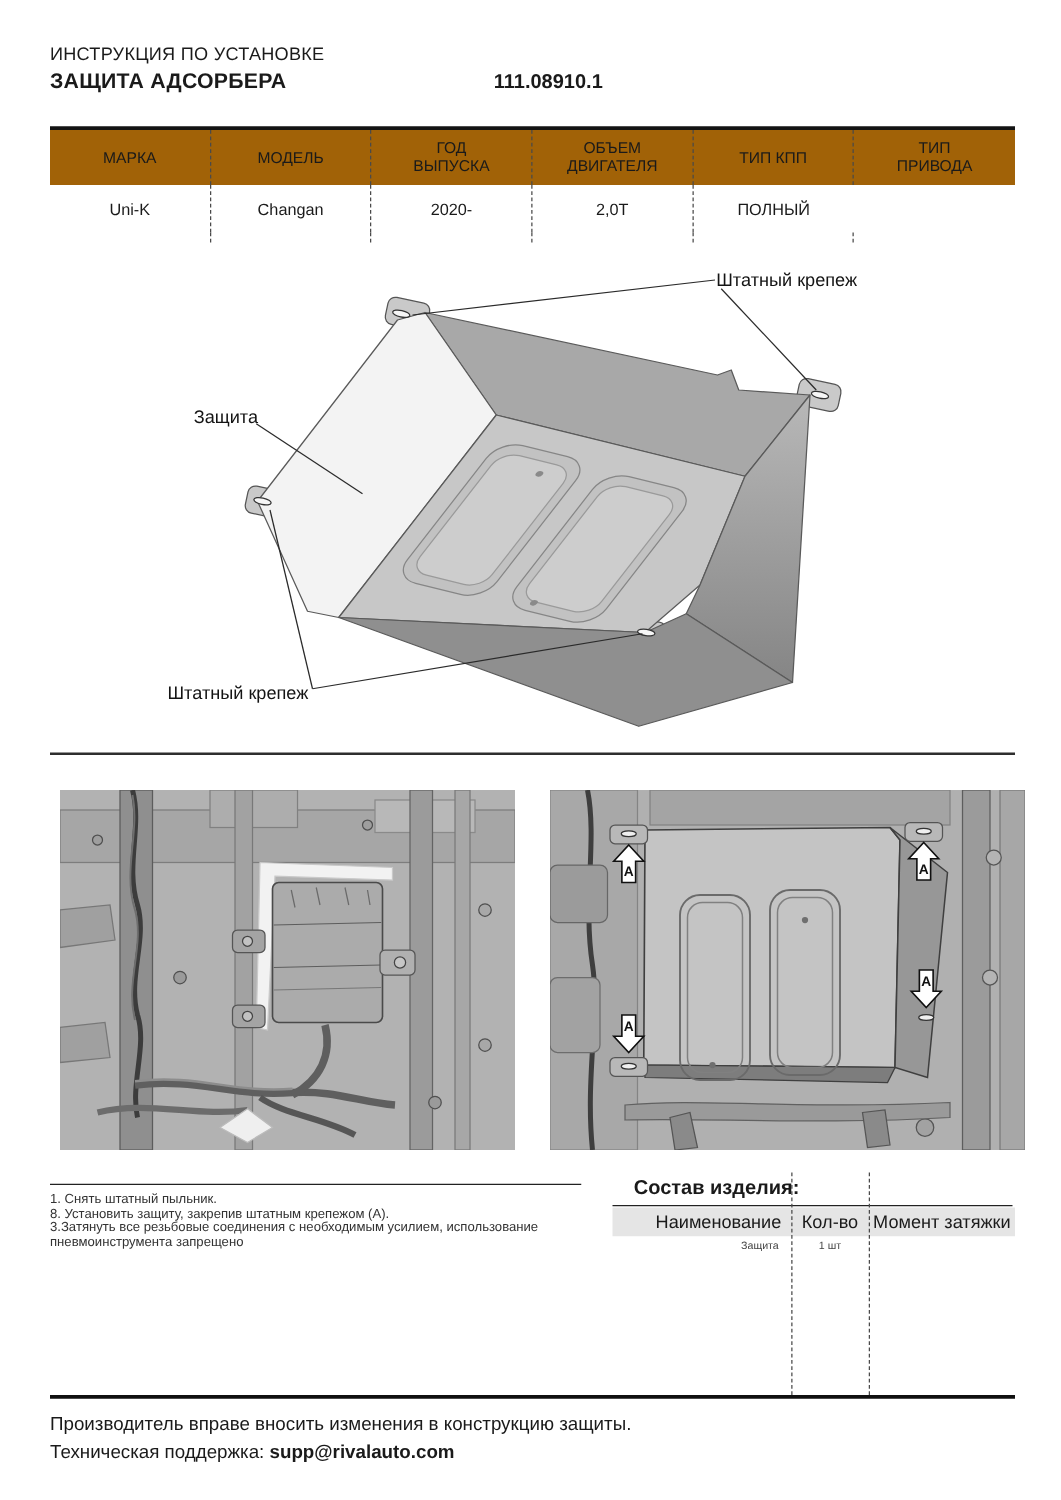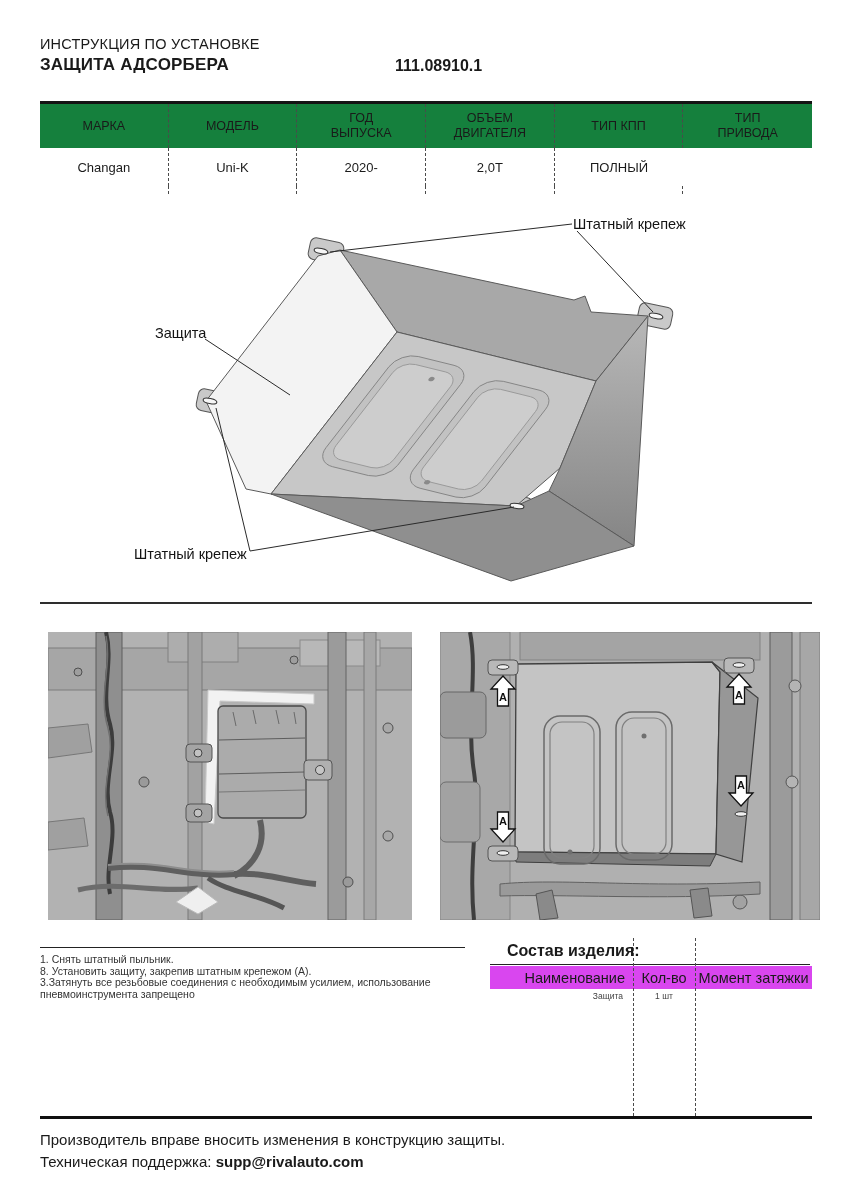--- a/index.html
+++ b/index.html
@@ -8,21 +8,21 @@
   .abs{position:absolute;}
 
   
   .doc-type{left:40px;top:36px;font-size:14.5px;letter-spacing:.2px;}
   .product{left:40px;top:55px;font-size:17px;font-weight:bold;letter-spacing:.2px;}
   .part-number{left:395px;top:57px;font-size:16px;font-weight:bold;}
 
   
   .spec-table{left:40px;top:101px;width:772px;border-top:3px solid #141414;}
   .spec-row{display:grid;grid-template-columns:repeat(6,1fr);}
-  .spec-row.hdr{background:#15803d;}
+  .spec-row.hdr{background:#a16207;}
   .spec-cell{display:flex;align-items:center;justify-content:center;text-align:center;
              font-size:12.5px;line-height:15px;border-right:1px dashed #4a4a4a;
              white-space:pre-line;}
   .spec-cell.last{border-right:none;}
   .spec-row.hdr .spec-cell{height:44px;}
   .spec-row.val .spec-cell{height:38px;font-size:13px;}
   .spec-row.tail .spec-cell{height:8px;}
 
   
   .divider{left:40px;top:602px;width:772px;height:2px;background:#2e2e2e;}
@@ -34,21 +34,21 @@
   
   .instr{left:40px;top:940px;width:430px;}
   .instr-heading{font-size:14px;font-weight:bold;margin:0 0 0 0;}
   .instr-rule{width:425px;height:0;border-bottom:1.5px solid #222;margin-top:7px;}
   .instr-steps{margin-top:6px;width:400px;font-size:10.5px;line-height:11.5px;color:#333;}
 
   
   .comp{left:490px;top:938px;width:322px;}
   .comp-heading{position:absolute;left:17px;top:4px;font-size:16px;font-weight:bold;}
   .comp-rule{position:absolute;left:0;top:26px;width:320px;height:0;border-bottom:1.5px solid #222;}
-  .comp-header{position:absolute;left:0;top:28px;width:322px;height:23px;background:#d946ef;
+  .comp-header{position:absolute;left:0;top:28px;width:322px;height:23px;background:#e5e5e5;
                display:grid;grid-template-columns:143px 62px 117px;}
   .comp-hcell{display:flex;align-items:center;font-size:14.5px;}
   .comp-hcell.c0{justify-content:flex-end;padding-right:8px;}
   .comp-hcell.c1{justify-content:center;}
   .comp-hcell.c2{justify-content:center;}
   .comp-data{position:absolute;left:0;top:51px;width:322px;height:13px;
              display:grid;grid-template-columns:143px 62px 117px;}
   .comp-dcell{display:flex;align-items:center;font-size:8.5px;color:#444;}
   .comp-dcell.c0{justify-content:flex-end;padding-right:10px;}
   .comp-dcell.c1{justify-content:center;}
@@ -78,22 +78,22 @@
       <div class="spec-cell">МОДЕЛЬ</div>
       <div class="spec-cell">ГОД
 ВЫПУСКА</div>
       <div class="spec-cell">ОБЪЕМ
 ДВИГАТЕЛЯ</div>
       <div class="spec-cell">ТИП КПП</div>
       <div class="spec-cell last">ТИП
 ПРИВОДА</div>
     </div>
     <div class="spec-row val">
+      <div class="spec-cell">Uni-K</div>
       <div class="spec-cell">Changan</div>
-      <div class="spec-cell">Uni-K</div>
       <div class="spec-cell">2020-</div>
       <div class="spec-cell">2,0T</div>
       <div class="spec-cell last">ПОЛНЫЙ</div>
     </div>
     <div class="spec-row tail">
       <div class="spec-cell"></div>
         <div class="spec-cell"></div>
       <div class="spec-cell"></div>
         <div class="spec-cell"></div>
       <div class="spec-cell"></div>

